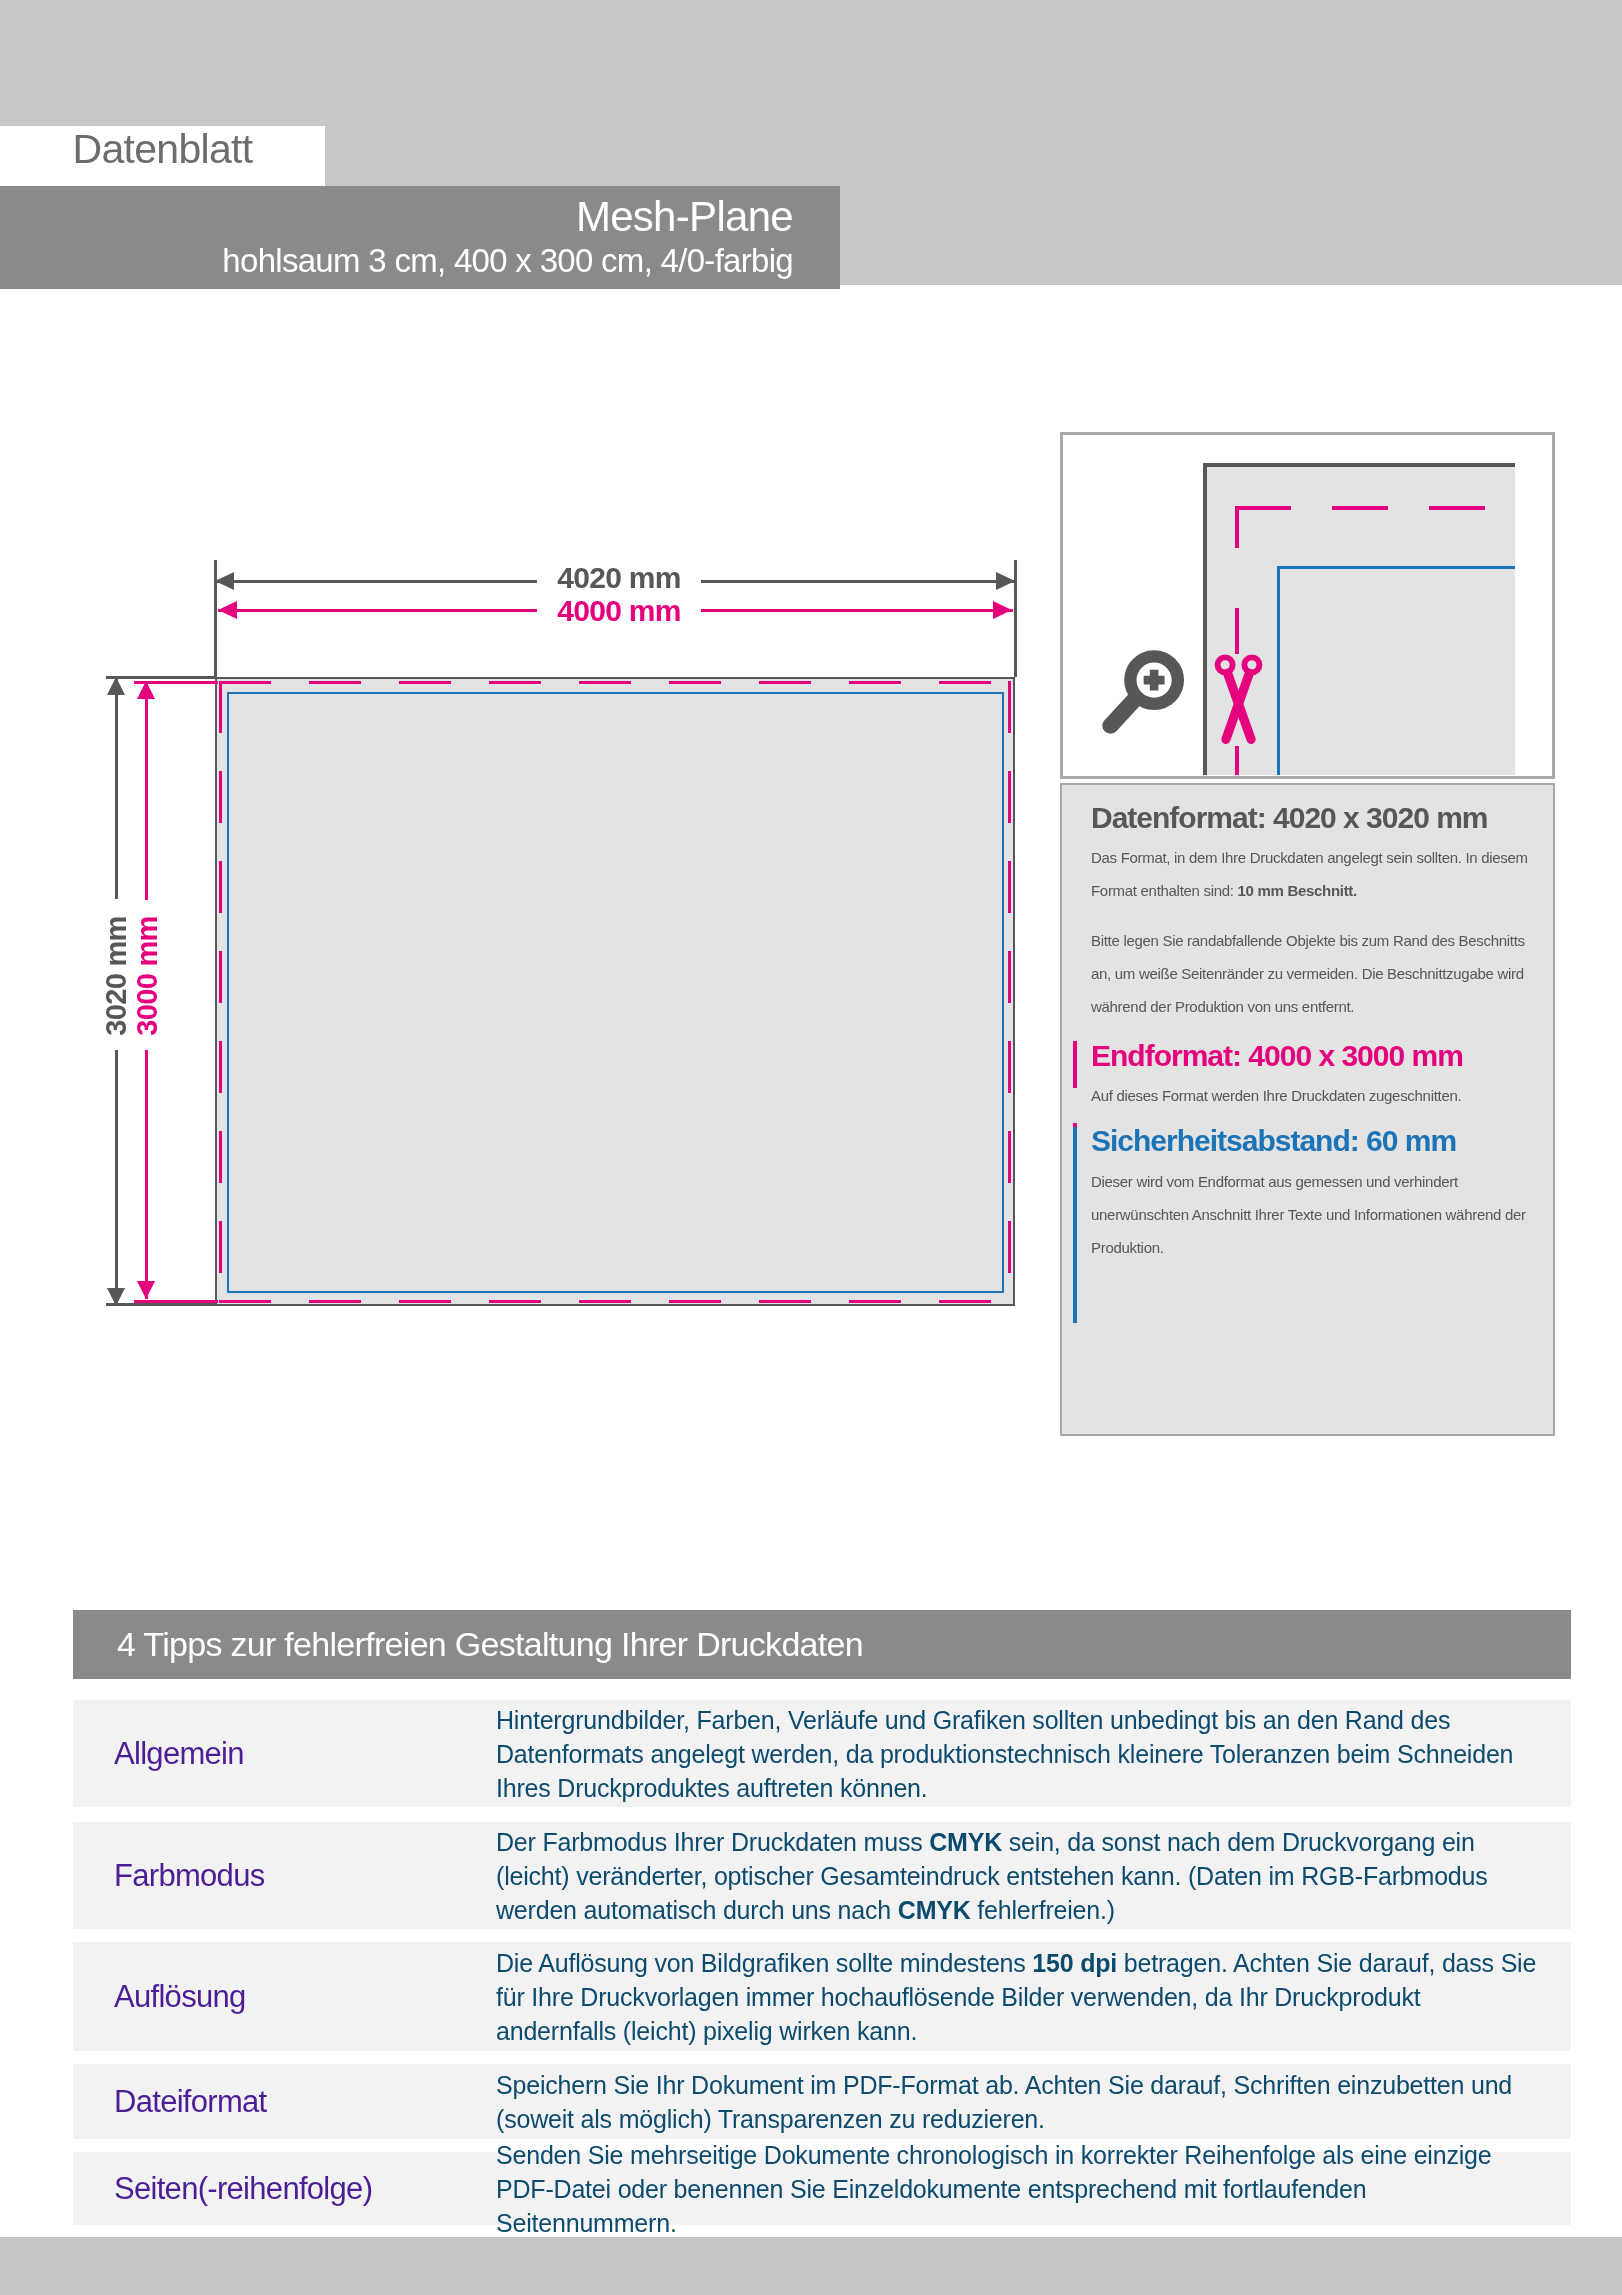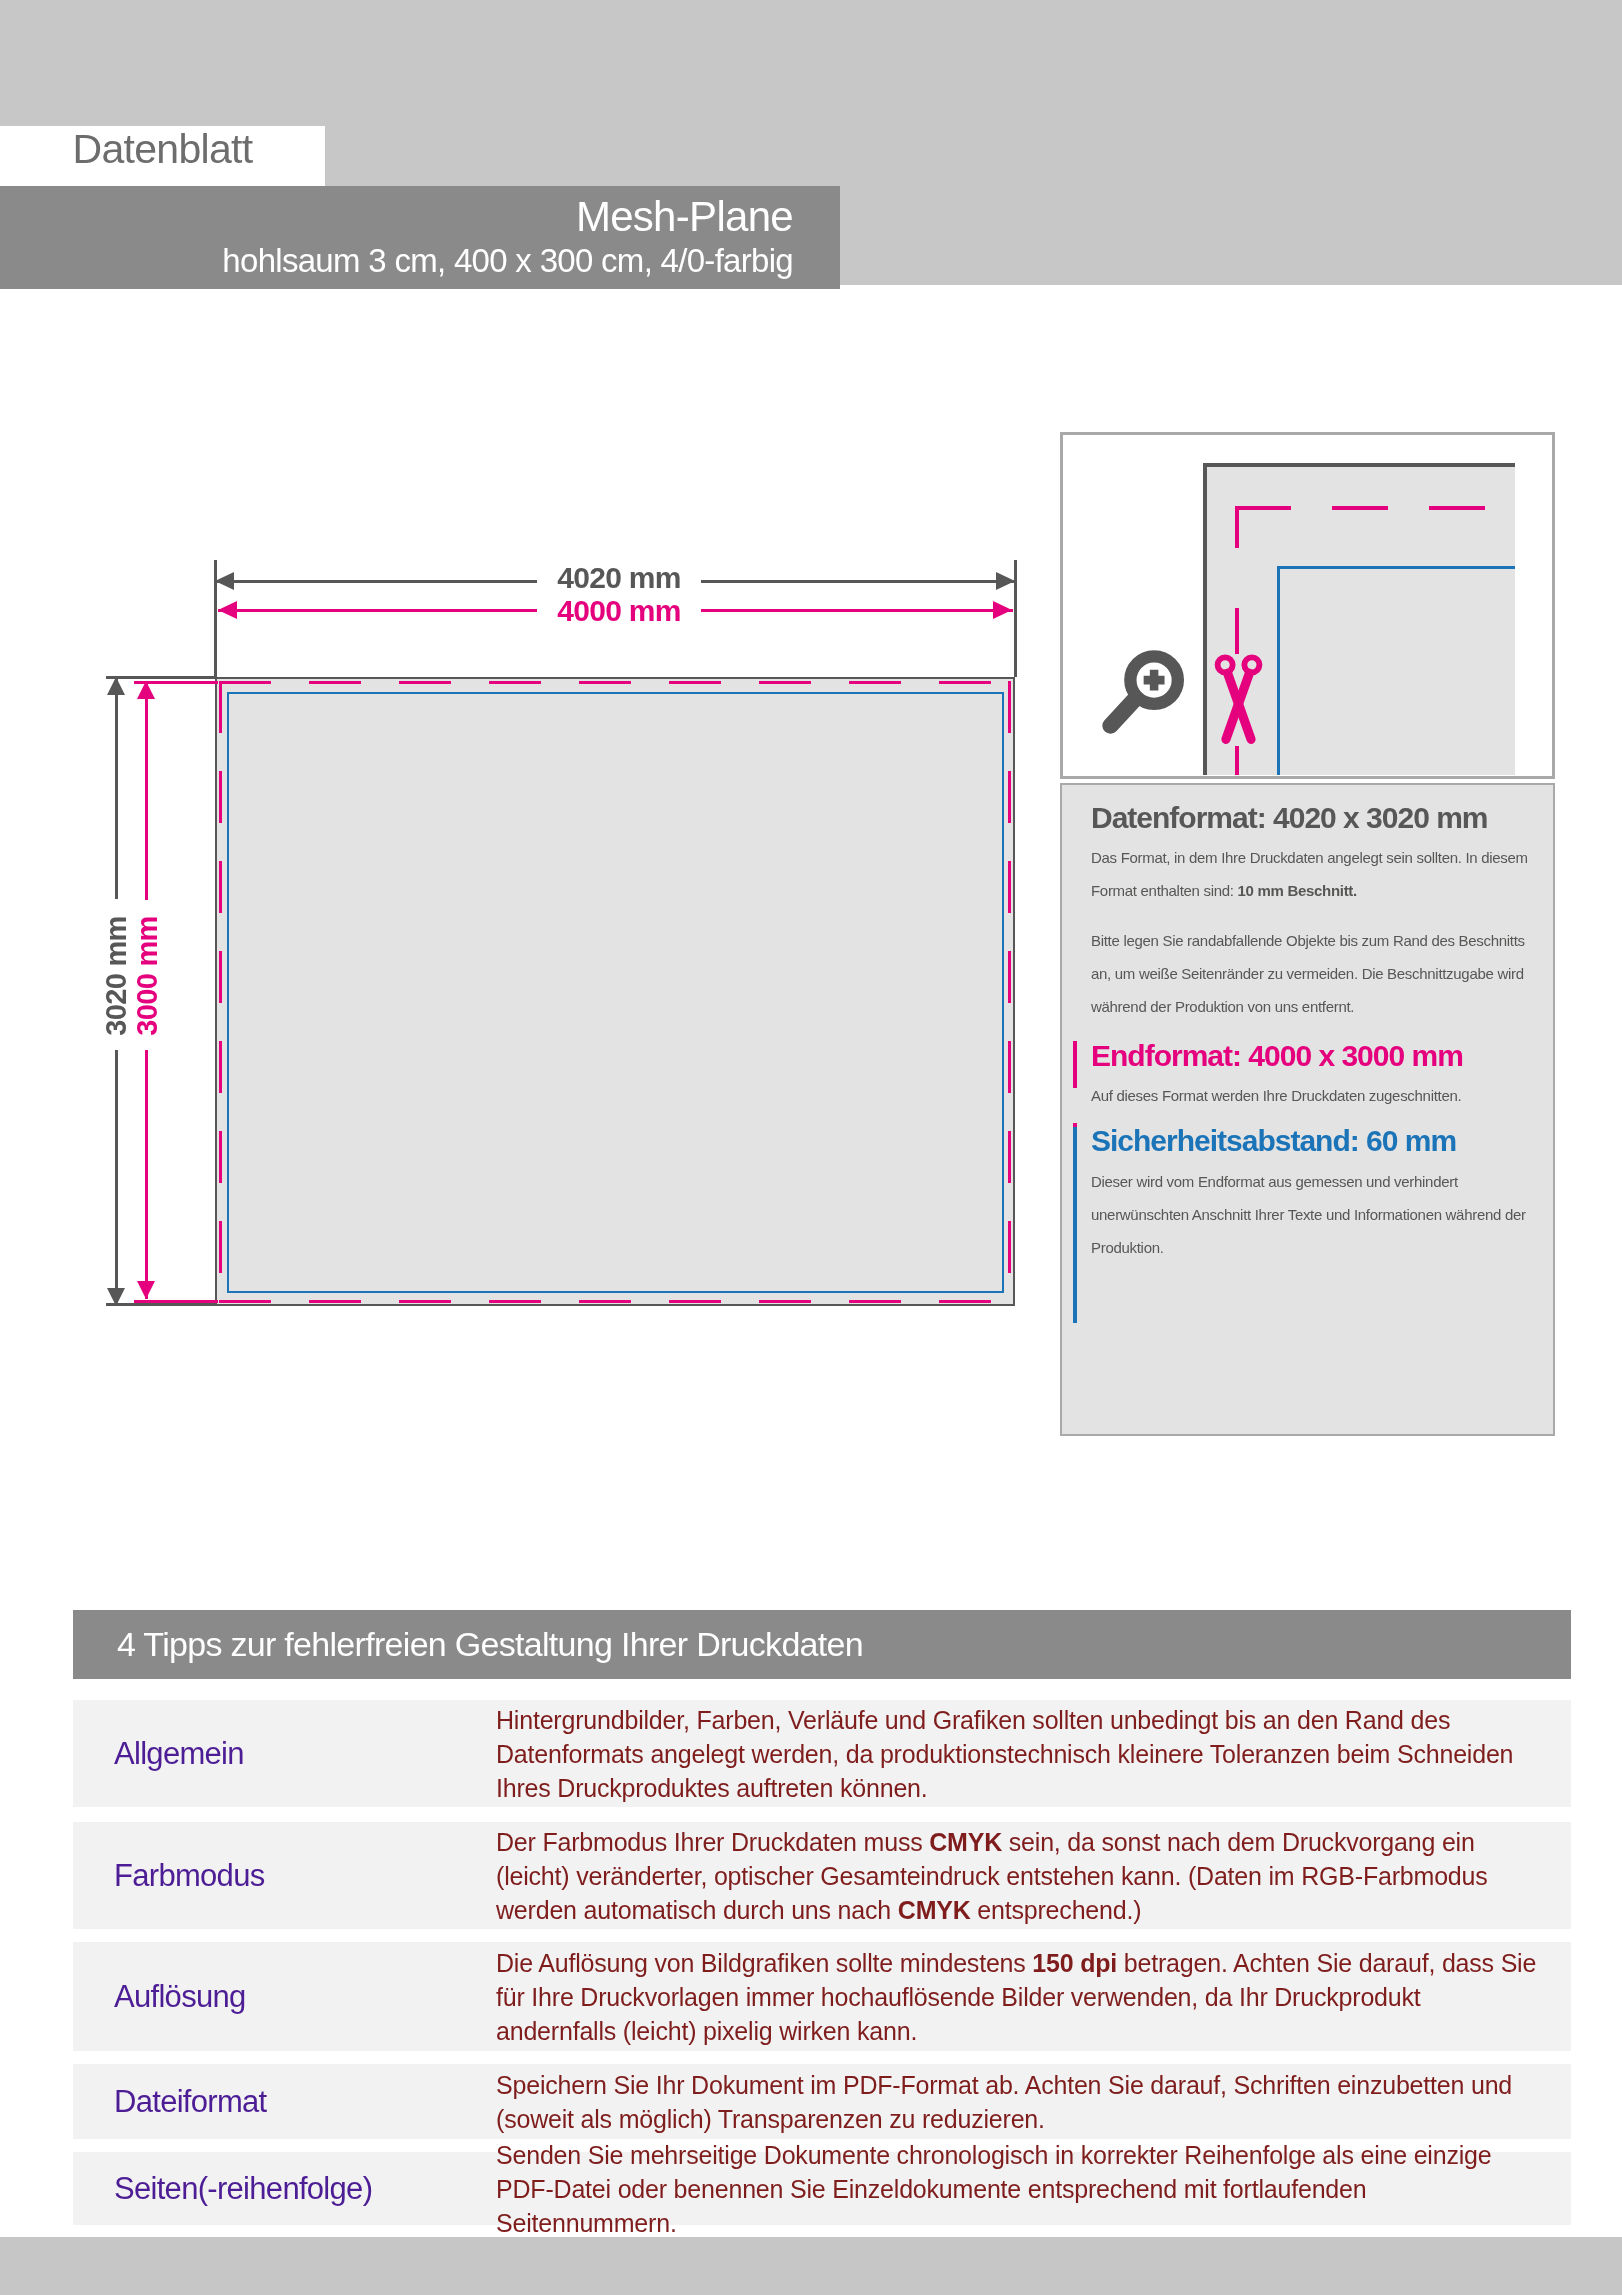--- a/index.html
+++ b/index.html
@@ -52,21 +52,21 @@
   .bar{position:absolute;left:-18.3px;top:2.6px;width:4.6px;}
   .bar-magenta{height:98px;background:repeating-linear-gradient(180deg,#e5007d 0 47px,transparent 47px 82px);}
   .bar-blue{height:196px;background:#1c74b8;}
   .seg-bold{font-weight:bold;}
 
   
   .tips-banner{left:73px;top:1610px;width:1498px;height:69px;background:#8a8a8a;display:flex;align-items:center;}
   .tips-banner span{color:#ffffff;font-size:34px;padding-left:44px;letter-spacing:-0.7px;}
   .tip-row{left:73px;width:1498px;background:#f2f2f2;display:flex;align-items:center;}
   .tip-label{width:423px;padding-left:41px;box-sizing:border-box;font-size:31px;color:#4c1d95;letter-spacing:-0.7px;flex-shrink:0;}
-  .tip-body{flex:1;padding-right:26px;font-size:25px;line-height:34px;color:#7f1d1d;letter-spacing:-0.2px;}
+  .tip-body{flex:1;padding-right:26px;font-size:25px;line-height:34px;color:#0c4a6e;letter-spacing:-0.2px;}
   .footer-band{left:0;top:2237px;width:1623px;height:59px;background:#c6c6c6;}
 </style>
 </head>
 <body>
 
 <div id="canvas">
 
   <div class="abs top-band"></div>
   <div class="abs sheet-box">
     <span>Datenblatt</span>
@@ -159,21 +159,21 @@
   <div class="abs tips-banner">
     <span>4 Tipps zur fehlerfreien Gestaltung Ihrer Druckdaten</span>
   </div>
 
   <div class="abs tip-row" style="top:1700px;height:107px;">
     <div class="tip-label">Allgemein</div>
     <div class="tip-body"><span>Hintergrundbilder, Farben, Verläufe und Grafiken sollten unbedingt bis an den Rand des Datenformats angelegt werden, da produktionstechnisch kleinere Toleranzen beim Schneiden Ihres Druckproduktes auftreten können.</span></div>
   </div>
   <div class="abs tip-row" style="top:1822px;height:107px;">
     <div class="tip-label">Farbmodus</div>
-    <div class="tip-body"><span>Der Farbmodus Ihrer Druckdaten muss </span><span class="seg-bold">CMYK</span><span> sein, da sonst nach dem Druckvorgang ein (leicht) veränderter, optischer Gesamteindruck entstehen kann. (Daten im RGB-Farbmodus werden automatisch durch uns nach </span><span class="seg-bold">CMYK</span><span> entsprechend.)</span></div>
+    <div class="tip-body"><span>Der Farbmodus Ihrer Druckdaten muss </span><span class="seg-bold">CMYK</span><span> sein, da sonst nach dem Druckvorgang ein (leicht) veränderter, optischer Gesamteindruck entstehen kann. (Daten im RGB-Farbmodus werden automatisch durch uns nach </span><span class="seg-bold">CMYK</span><span> fehlerfreien.)</span></div>
   </div>
   <div class="abs tip-row" style="top:1942px;height:109px;">
     <div class="tip-label">Auflösung</div>
     <div class="tip-body"><span>Die Auflösung von Bildgrafiken sollte mindestens </span><span class="seg-bold">150 dpi</span><span> betragen. Achten Sie darauf, dass Sie für Ihre Druckvorlagen immer hochauflösende Bilder verwenden, da Ihr Druckprodukt andernfalls (leicht) pixelig wirken kann.</span></div>
   </div>
   <div class="abs tip-row" style="top:2064px;height:75px;">
     <div class="tip-label">Dateiformat</div>
     <div class="tip-body"><span>Speichern Sie Ihr Dokument im PDF-Format ab. Achten Sie darauf, Schriften einzubetten und (soweit als möglich) Transparenzen zu reduzieren.</span></div>
   </div>
   <div class="abs tip-row" style="top:2152px;height:73px;">

